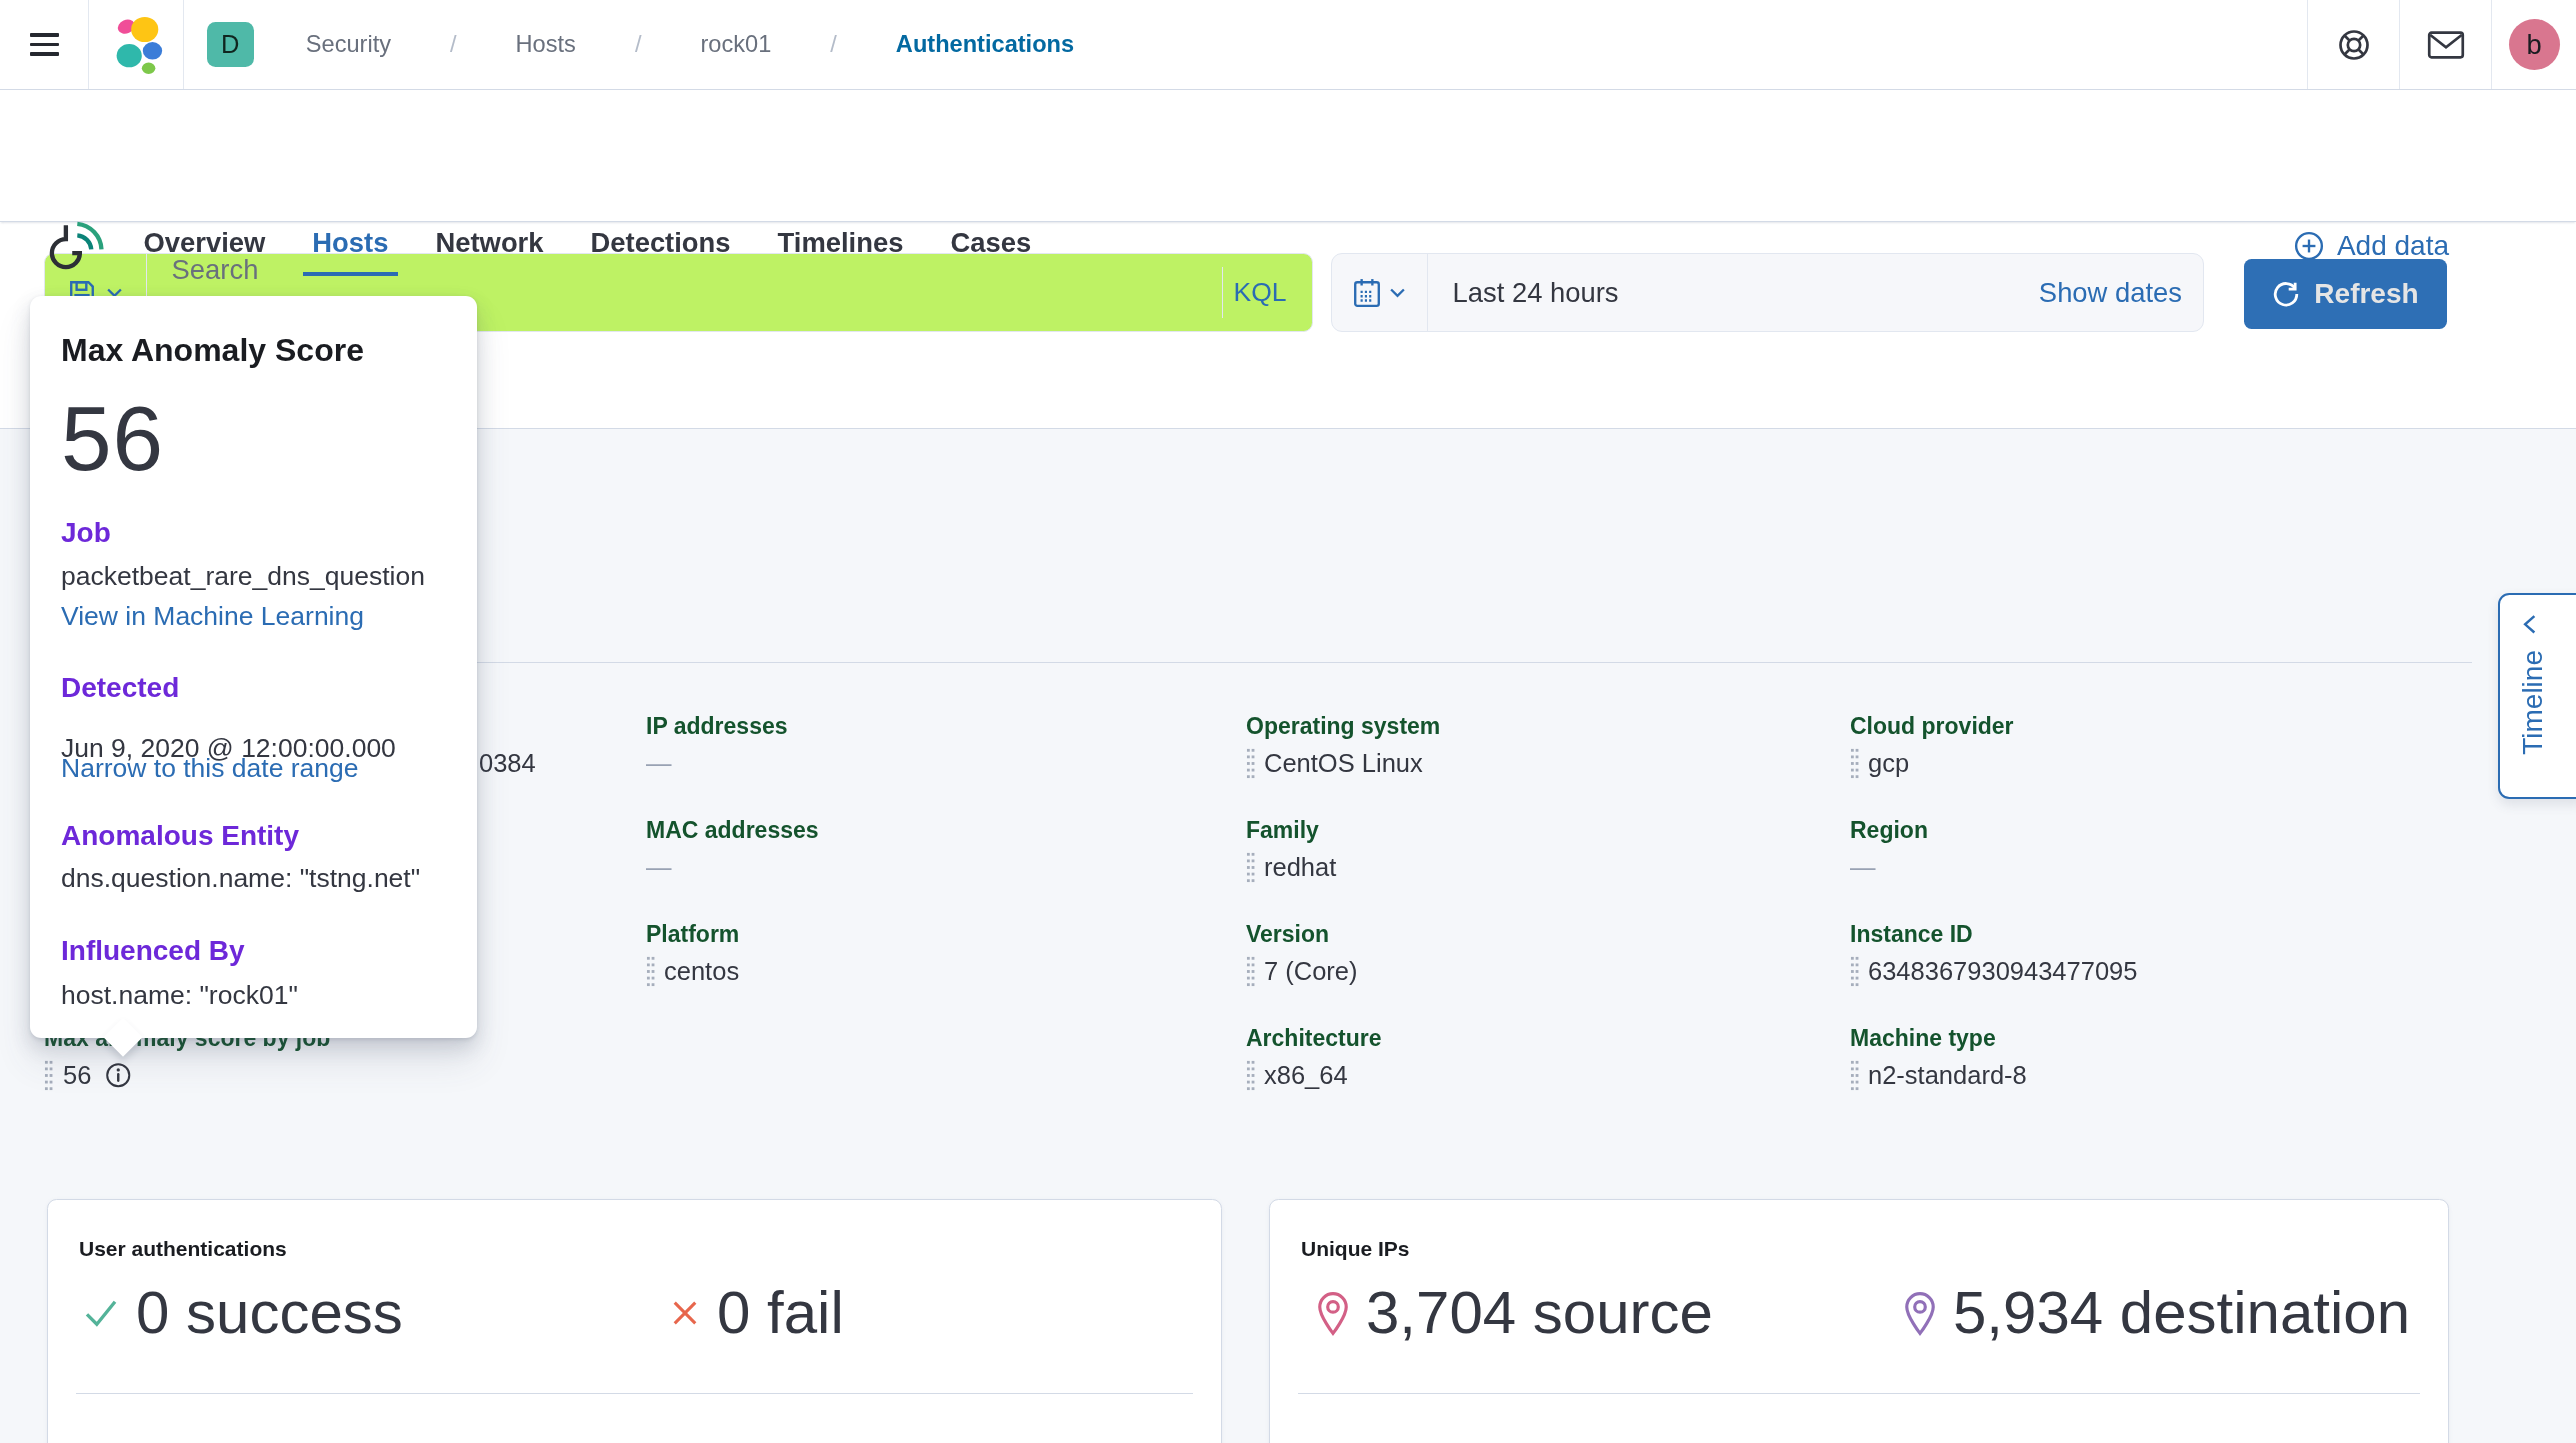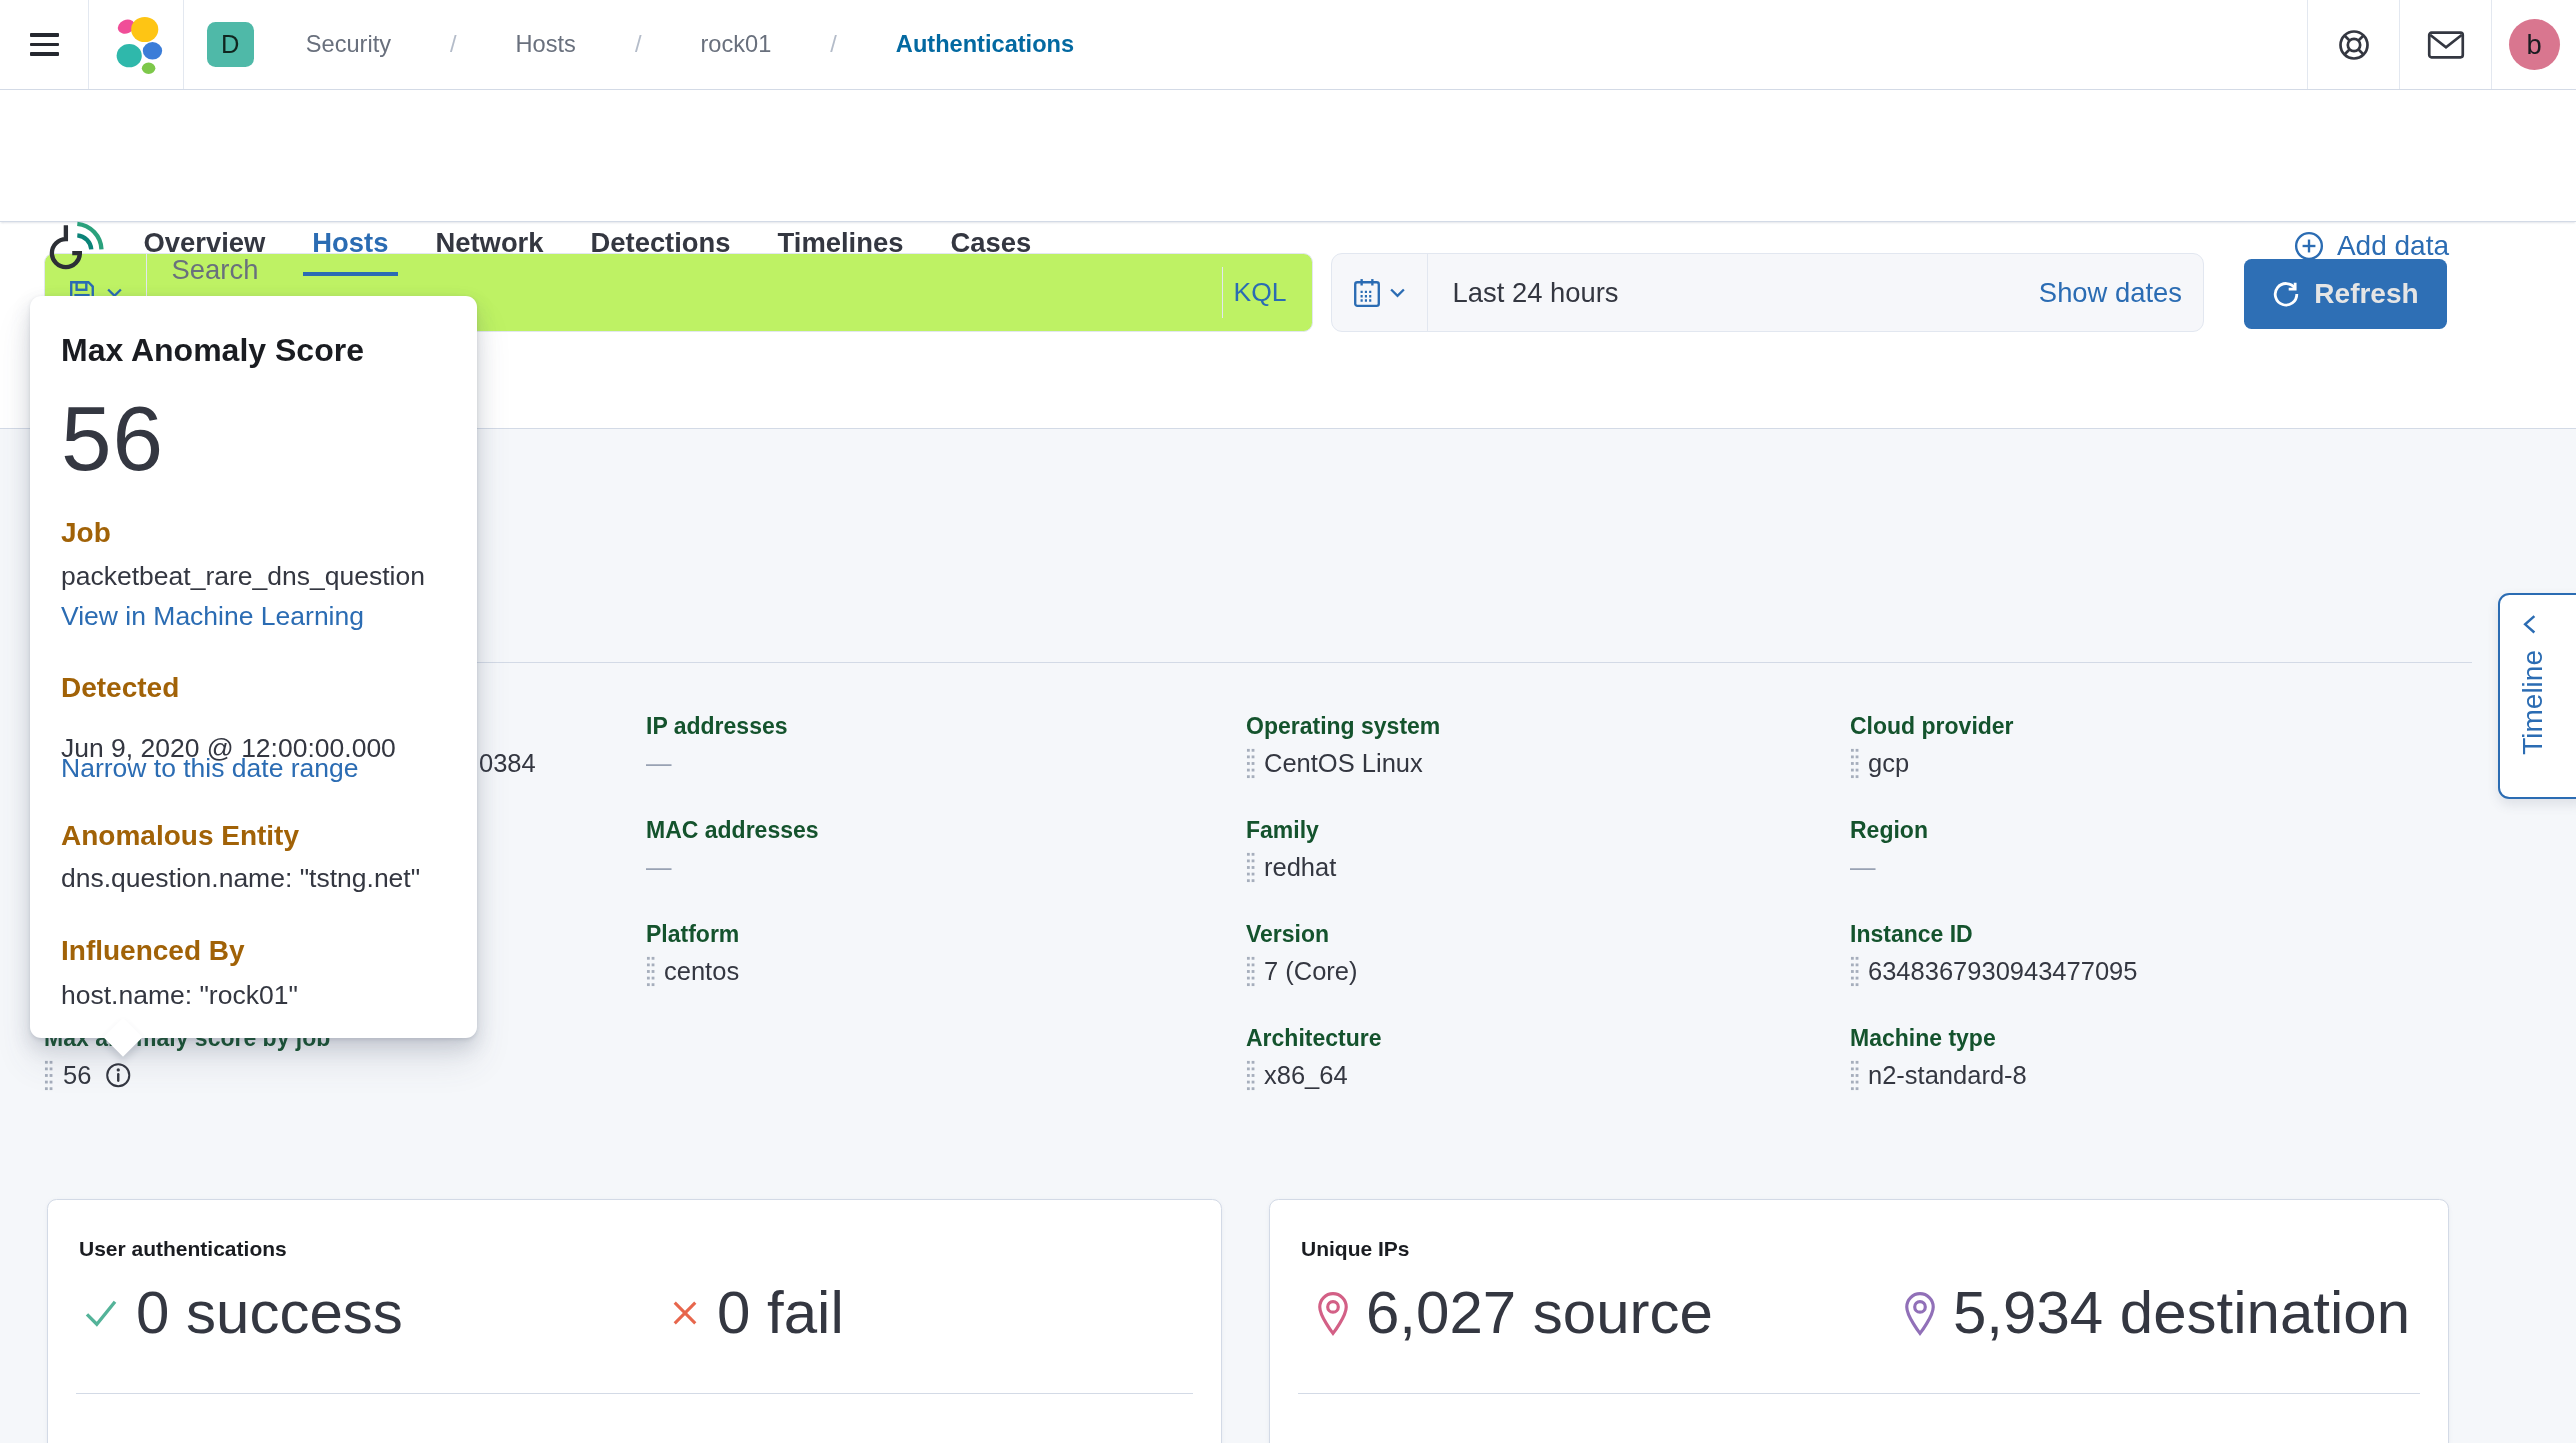--- a/index.html
+++ b/index.html
@@ -96,21 +96,21 @@
 
   
   .popover { position:absolute; left:30px; top:296px; width:447px; height:742px; background:#fff;
              border-radius:11.3px; z-index:10;
              box-shadow:0 1.9px 3.8px rgba(65,78,101,.15), 0 8.5px 19px rgba(65,78,101,.18), 0 23px 36px rgba(65,78,101,.12); }
   .popover-arrow { position:absolute; left:79px; bottom:-13.2px; width:28px; height:28px; background:#fff;
                    transform:rotate(45deg); box-shadow:3.8px 3.8px 7.6px rgba(65,78,101,.18); }
   .pp { position:absolute; left:31px; right:23px; }
   .pp-title { top:34px; font-size:32px; font-weight:700; line-height:40px; color:#1a1c21; }
   .pp-score { top:91px; font-size:91px; font-weight:300; line-height:104px; color:#343741; letter-spacing:0.9px; }
-  .pp-h { font-size:28px; font-weight:700; line-height:34px; color:#a16207; }
+  .pp-h { font-size:28px; font-weight:700; line-height:34px; color:#6d28d9; }
   .pp-v { font-size:26.5px; line-height:32px; color:#343741; }
   .pp-link { font-size:26.5px; line-height:32px; color:#2b6cb3; cursor:pointer; }
   .pp-job-h { top:220px; } .pp-job-v { top:264px; } .pp-job-link { top:304px; }
   .pp-det-h { top:375px; } .pp-det-v { top:436px; } .pp-det-link { top:456px; }
   .pp-ent-h { top:523px; } .pp-ent-v { top:566px; }
   .pp-inf-h { top:638px; } .pp-inf-v { top:683px; }
 
   
   .timeline-toggle { position:absolute; left:2498px; top:593px; width:89px; height:206px; background:#fff;
                      border:2.8px solid #2b6cb3; border-radius:11.3px; z-index:6; cursor:pointer;
@@ -351,21 +351,21 @@
     <div class="card-hr"></div>
   </div>
 
   <div class="card ips">
     <div class="card-title">Unique IPs</div>
     <div class="stat" style="left:44px">
       <svg width="38" height="45" viewBox="0 0 28 34" fill="none" stroke="#d36086" stroke-width="2.4">
         <path d="M14 2 a10 10 0 0 1 10 10 c0 7 -10 20 -10 20 c0 0 -10 -13 -10 -20 a10 10 0 0 1 10 -10 z"></path>
         <circle cx="14" cy="12" r="4"></circle>
       </svg>
-      <div class="stat-text"><span>6,027</span> <span>source</span></div>
+      <div class="stat-text"><span>3,704</span> <span>source</span></div>
     </div>
     <div class="stat" style="left:631px">
       <svg width="38" height="45" viewBox="0 0 28 34" fill="none" stroke="#9170b8" stroke-width="2.4">
         <path d="M14 2 a10 10 0 0 1 10 10 c0 7 -10 20 -10 20 c0 0 -10 -13 -10 -20 a10 10 0 0 1 10 -10 z"></path>
         <circle cx="14" cy="12" r="4"></circle>
       </svg>
       <div class="stat-text"><span>5,934</span> <span>destination</span></div>
     </div>
     <div class="card-hr"></div>
   </div>

